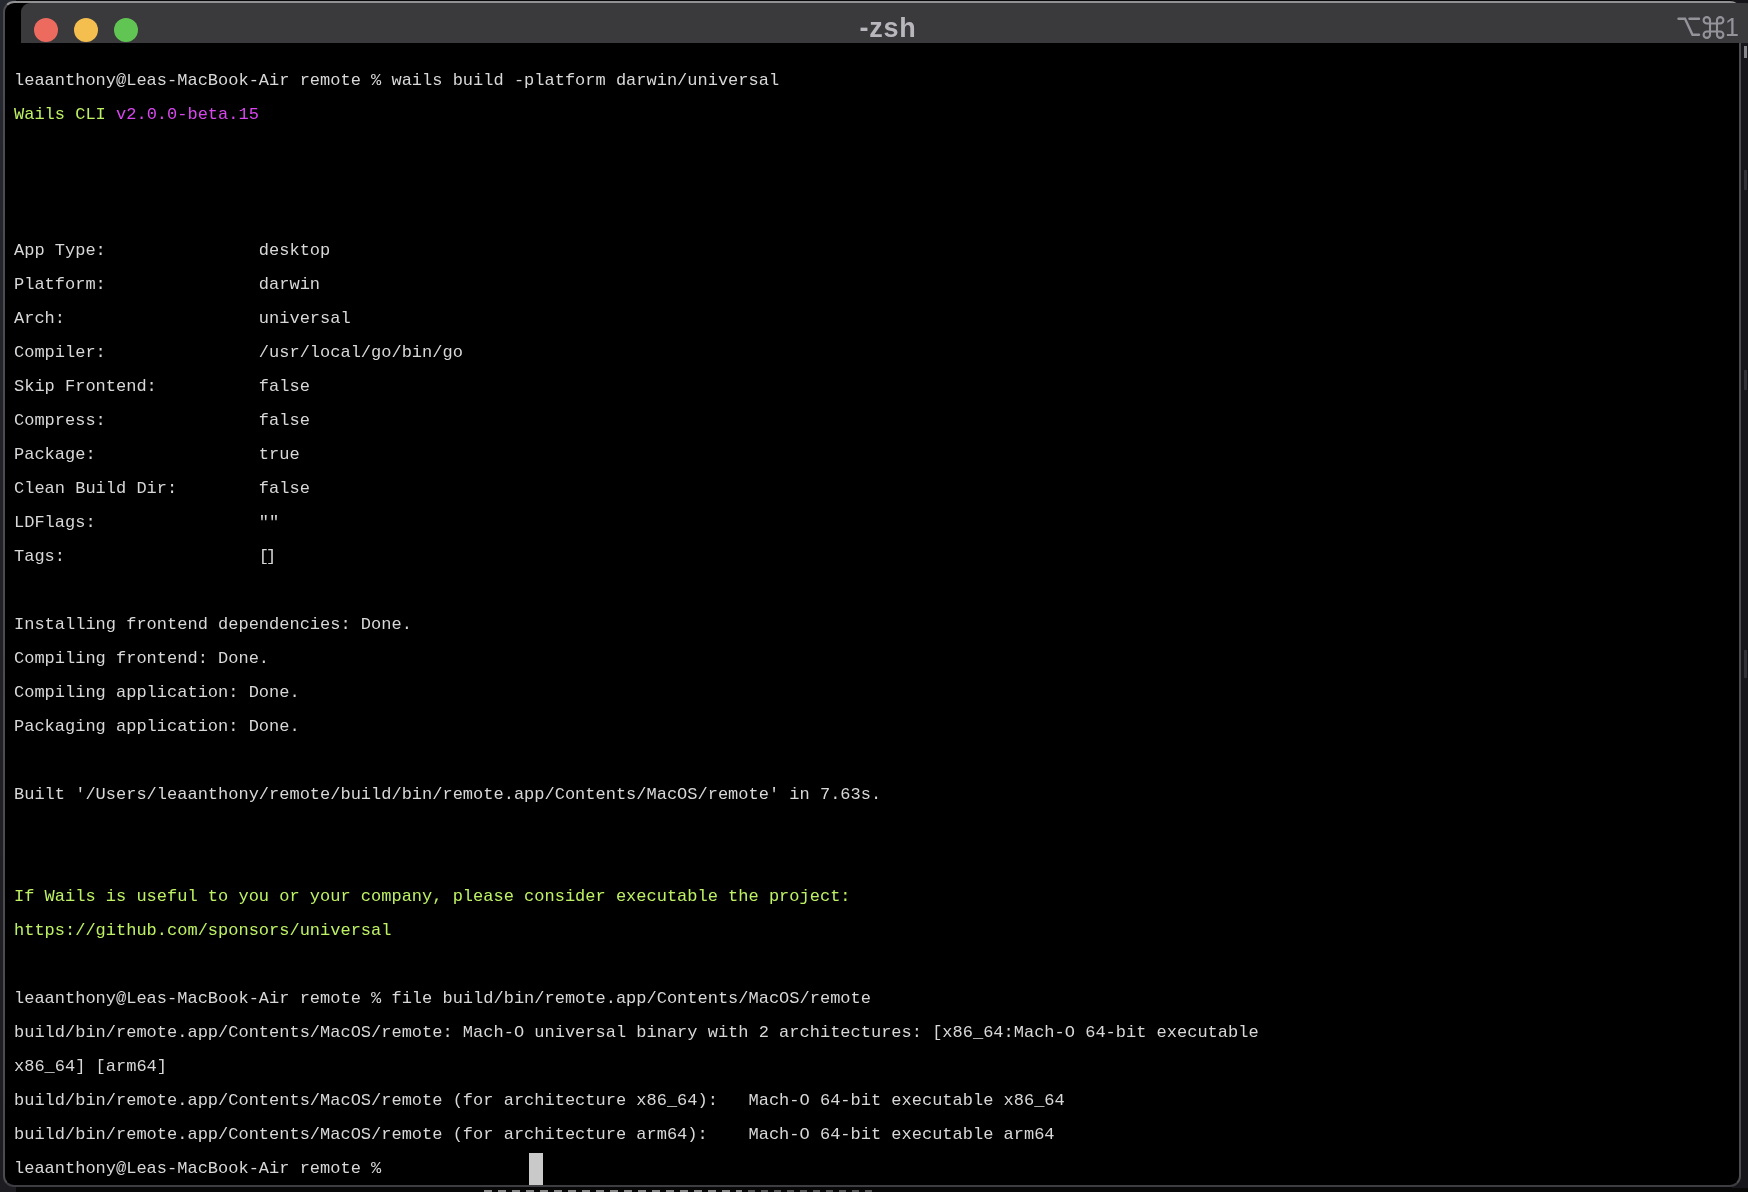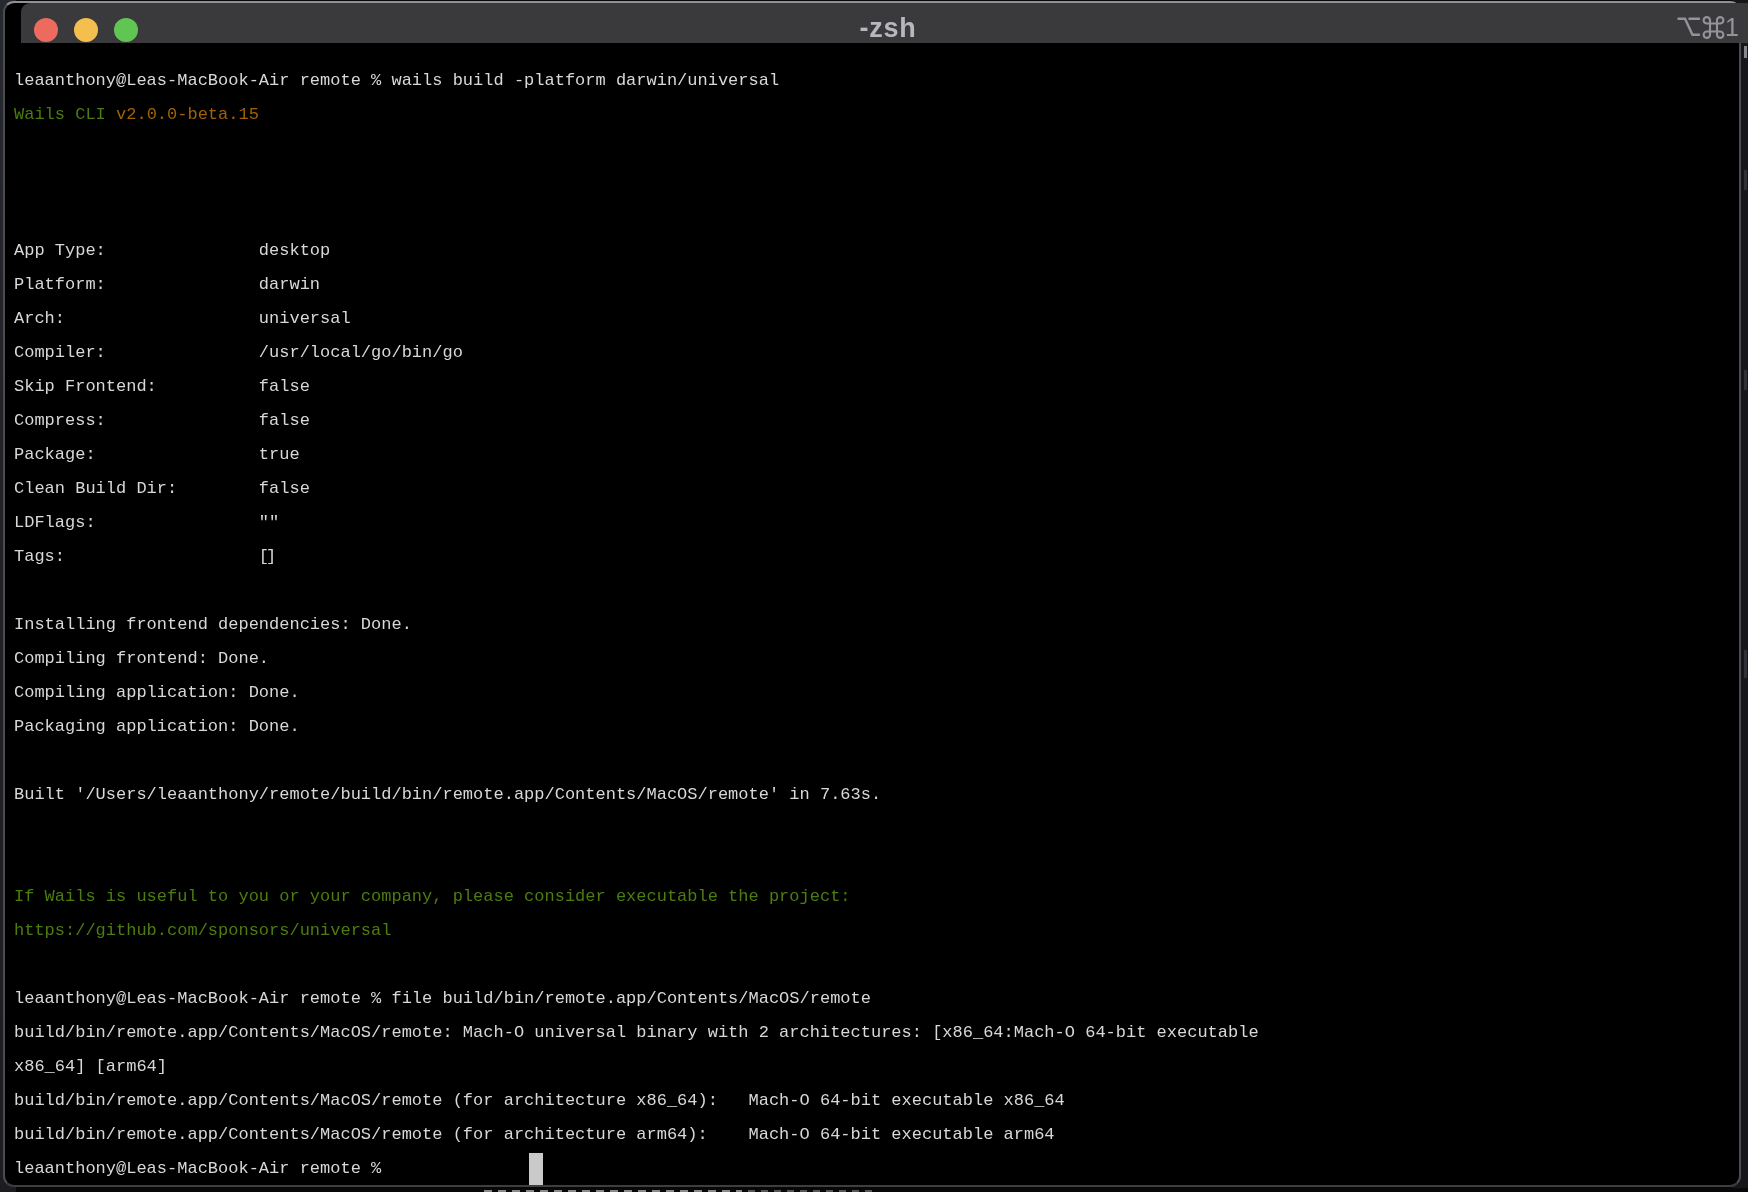--- a/index.html
+++ b/index.html
@@ -13,22 +13,22 @@
   .tl{position:absolute;top:15px;width:24px;height:24px;border-radius:50%;}
   #tl-r{left:13px;background:#ed6a5f;}
   #tl-y{left:53px;background:#f5bf4f;}
   #tl-g{left:93px;background:#61c554;}
   #title{position:absolute;top:0;left:0;width:100%;height:55px;line-height:51px;text-align:center;
        font-family:"Liberation Sans",sans-serif;font-weight:bold;font-size:27px;letter-spacing:0.8px;
        color:#b9b7bc;transform:translateZ(0);}
   #shortcut{position:absolute;right:16px;top:10px;}
   pre{position:absolute;left:14px;top:64px;margin:0;padding:0;
       font-family:"Liberation Mono",monospace;font-size:17px;line-height:34px;color:#d8d8d8;transform:translateZ(0);}
-  .y{color:#4d7c0f;}
-  .r{color:#a16207;}
+  .y{color:#bef264;}
+  .r{color:#d946ef;}
   #cursor{position:absolute;left:529px;top:1153px;width:14px;height:32px;background:#c9c9c9;}
   .marks{position:absolute;height:3px;top:1189.5px;}
 </style>
 </head>
 <body>
 <div id="stage">
   <div id="leftstrip"></div>
   <div id="rightstrip"></div>
   <div id="win">
     <div id="titlebar">

